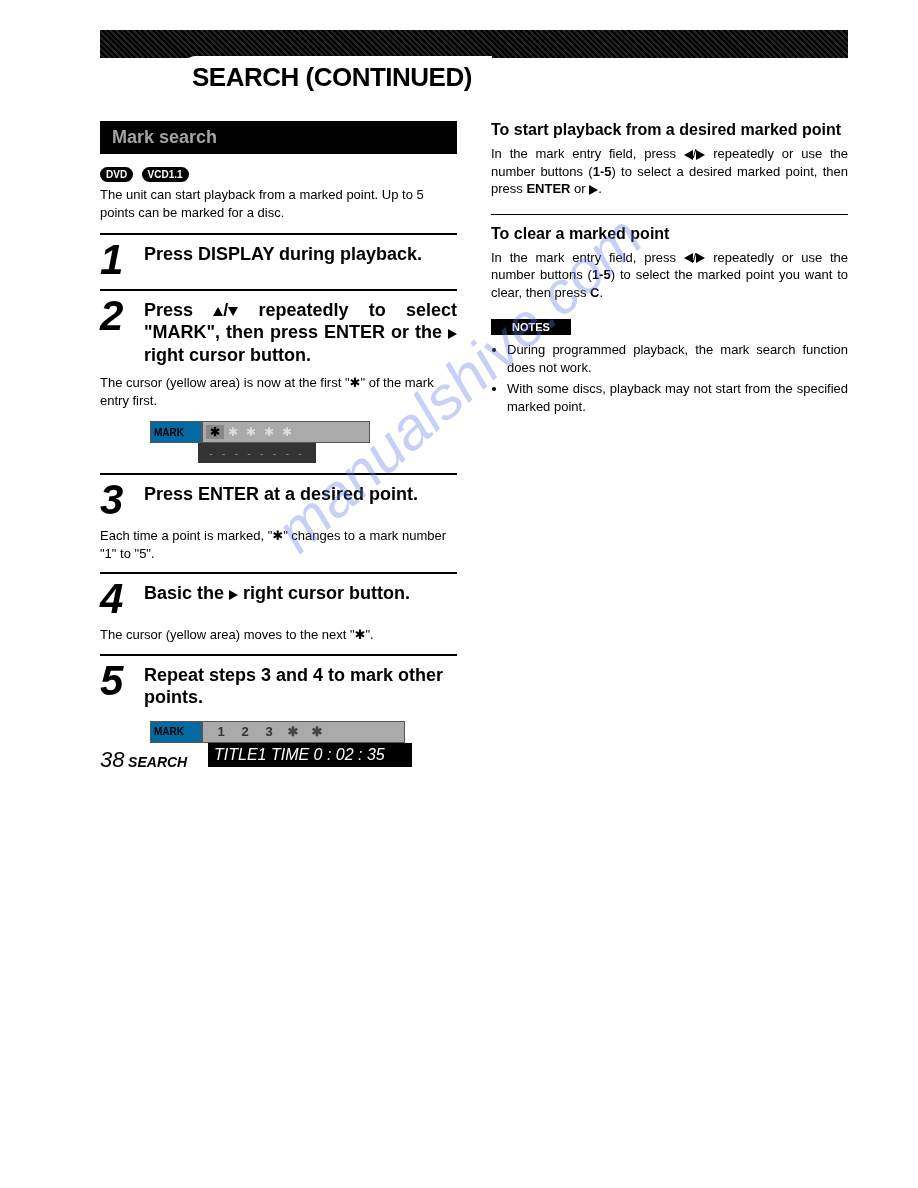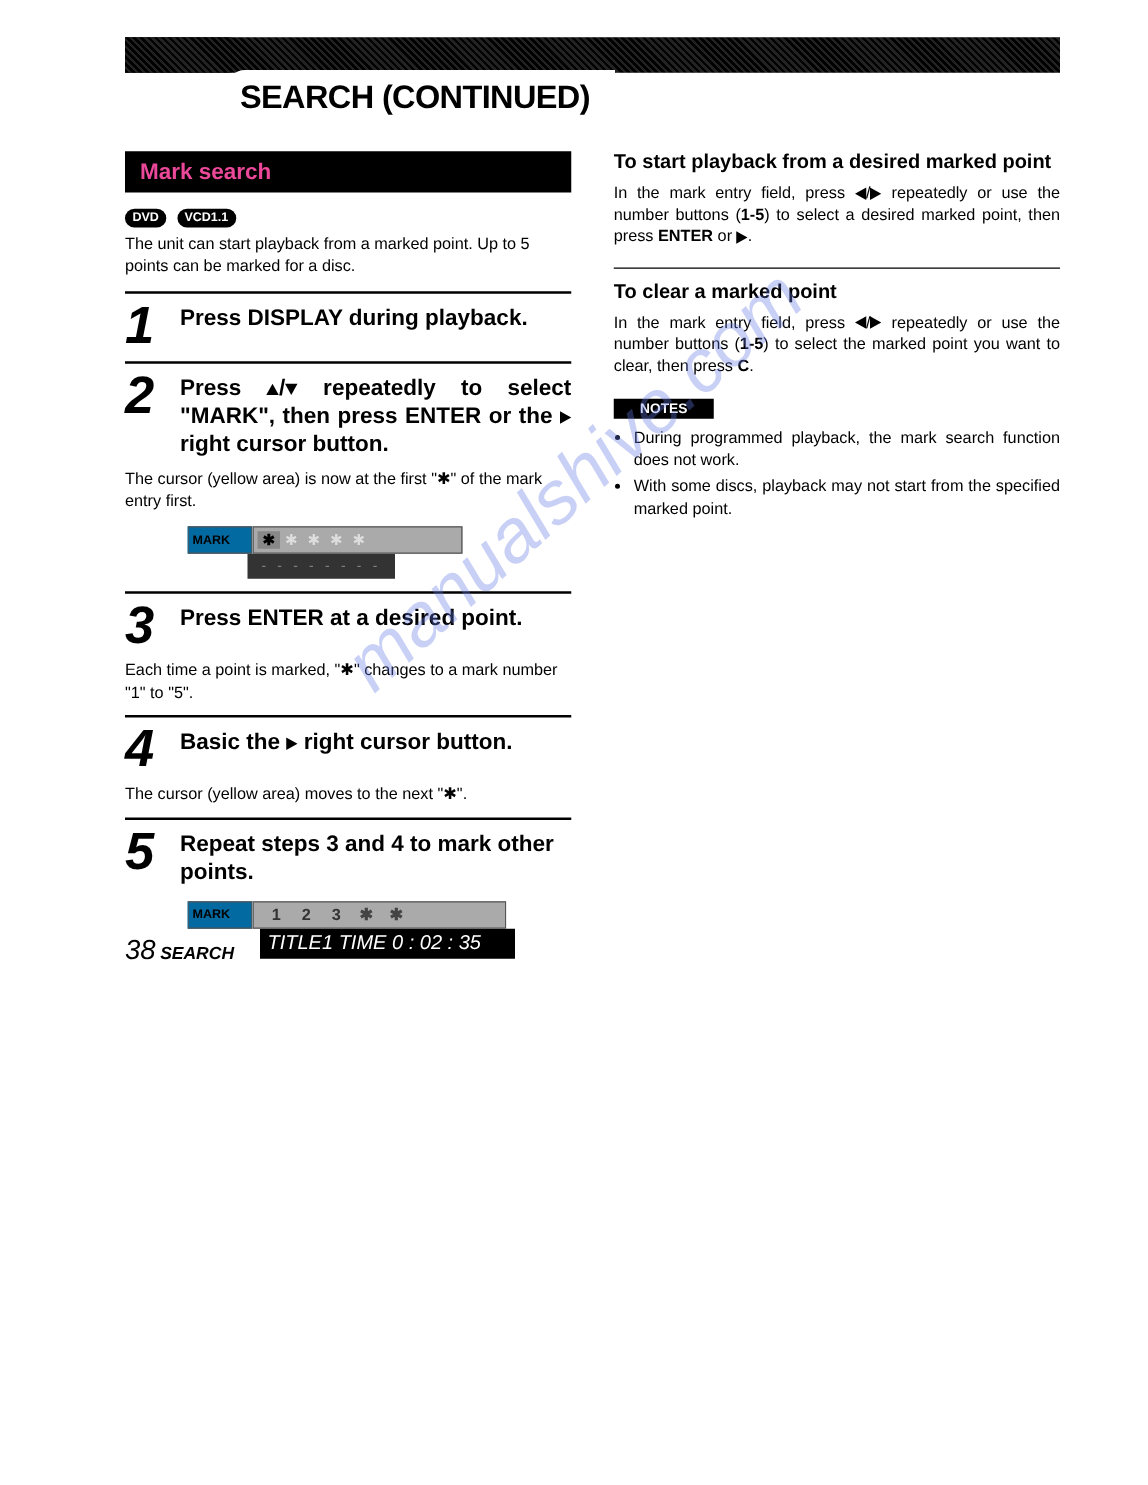--- a/index.html
+++ b/index.html
@@ -49,21 +49,21 @@
     display: flex;
     gap: 34px;
     margin-top: 20px;
   }
   .col {
     flex: 1;
     min-width: 0;
   }
   .section-bar {
     background: #000;
-    color: #ec4899;
+    color: #a3a3a3;
     font-weight: bold;
     font-size: 18px;
     padding: 6px 12px;
     margin-bottom: 10px;
   }
   .badge {
     display: inline-block;
     background: #000;
     color: #fff;
     font-size: 10px;

